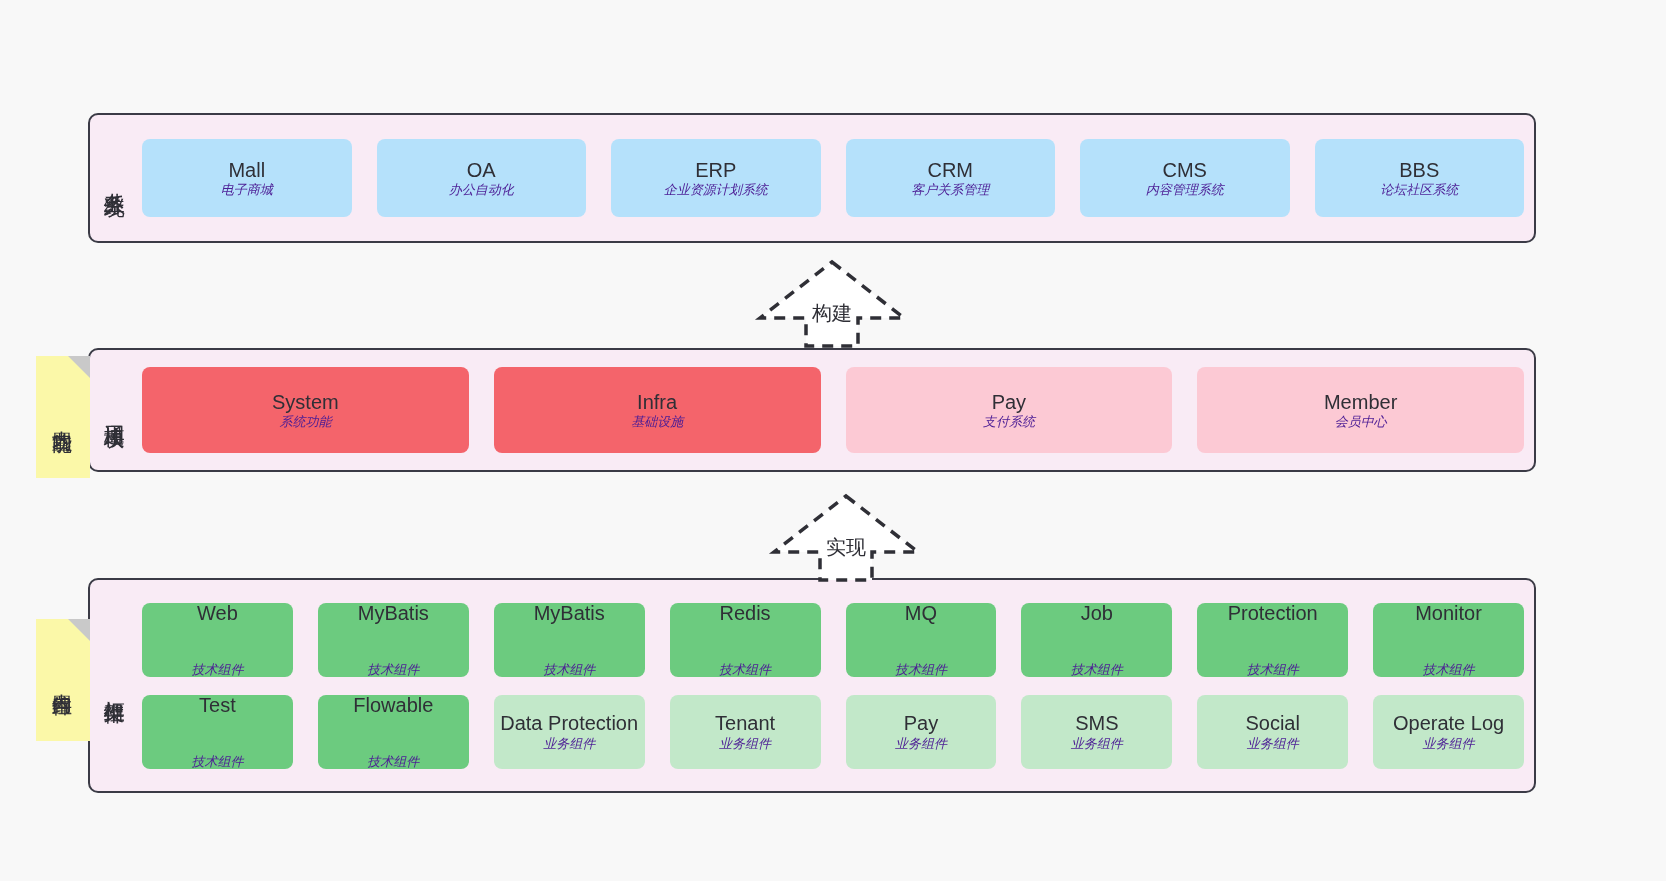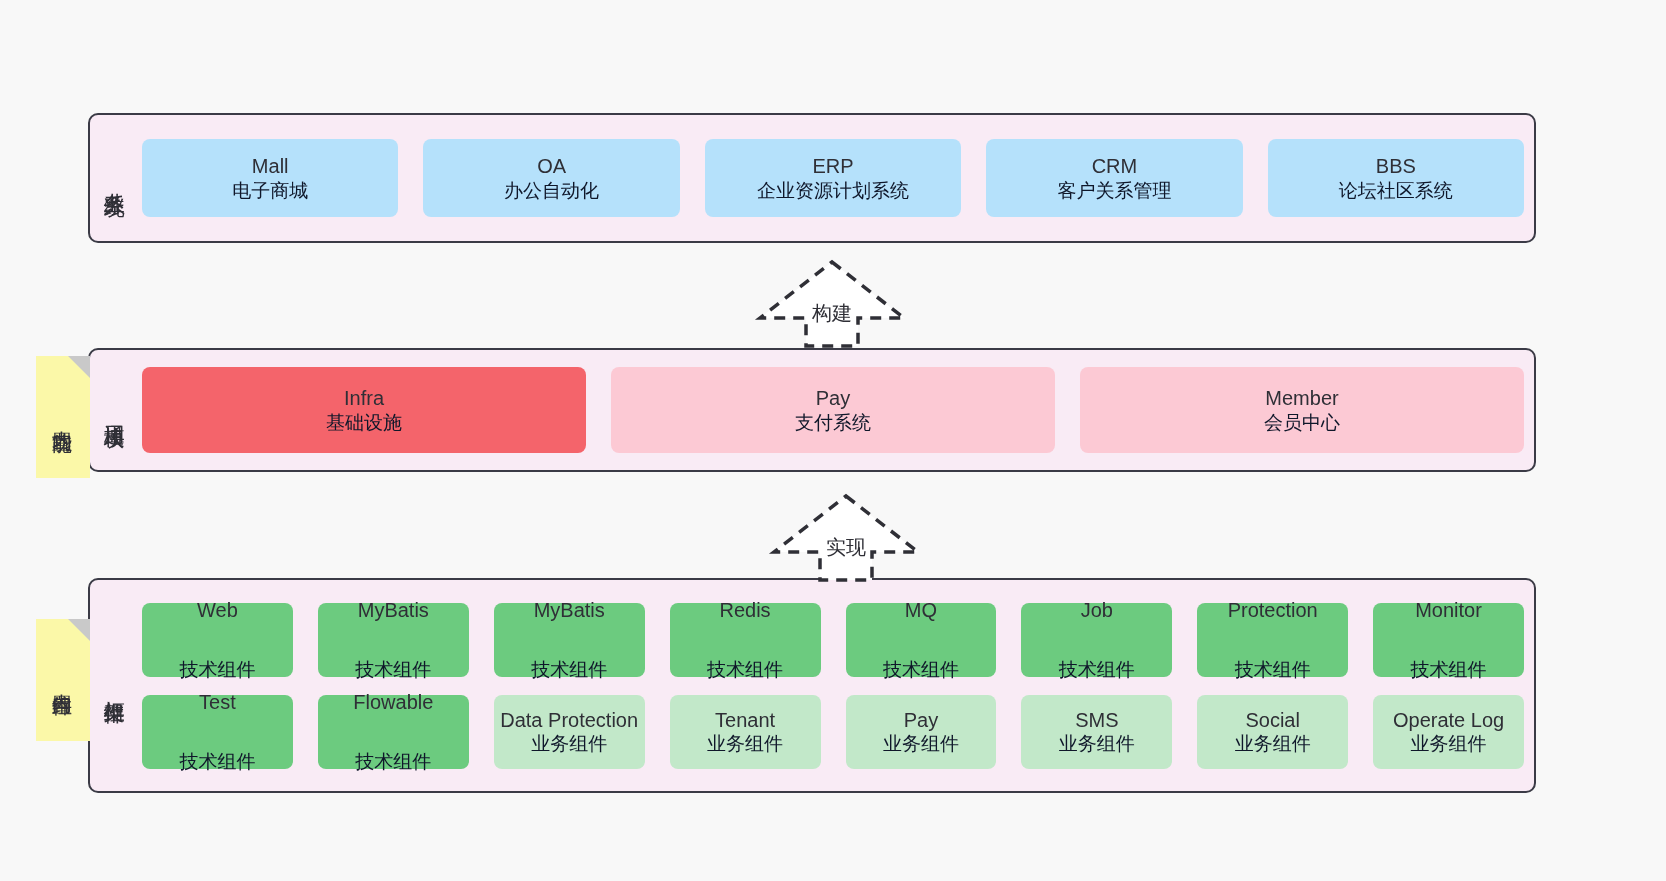--- a/index.html
+++ b/index.html
@@ -72,22 +72,23 @@
     text-align: center;
     box-sizing: border-box;
     padding: 6px 4px;
     line-height: 1.22;
   }
   .card .en {
     font-size: 20px;
     color: #2f2f36;
   }
   .card .cn {
-    font-size: 19px;
-    color: #0f172a;
+    font-size: 13px;
+    color: #4c1d95;
+    font-style: italic;
   }
   .card.blue   { background: #b5e1fb; }
   .card.red    { background: #f4646b; }
   .card.pink   { background: #fcc9d4; }
   .card.green  { background: #6ccb7f; gap: 36px; }
   .card.mint   { background: #c2e8c9; }
 
   
   .h-biz    { height: 78px; }
   .h-common { height: 86px; }
@@ -155,20 +156,24 @@
         </div>
         <div class="card blue h-biz">
           <span class="en">ERP</span>
           <span class="cn">企业资源计划系统</span>
         </div>
         <div class="card blue h-biz">
           <span class="en">CRM</span>
           <span class="cn">客户关系管理</span>
         </div>
         <div class="card blue h-biz">
+          <span class="en">CMS</span>
+          <span class="cn">内容管理系统</span>
+        </div>
+        <div class="card blue h-biz">
           <span class="en">BBS</span>
           <span class="cn">论坛社区系统</span>
         </div>
       </div>
     </div>
   </div>
 
   <div class="connector" style="left:752px; top:256px; width:160px; height:92px;">
     <svg width="160" height="92" viewBox="0 0 160 92">
       <path d="M 80 6 L 152 62 L 106 62 L 106 90 L 54 90 L 54 62 L 8 62 Z" fill="#ffffff" stroke="#2f2f36" stroke-width="3.5" stroke-dasharray="11 8" stroke-linejoin="miter"></path>
@@ -179,20 +184,24 @@
   <div class="note" style="left:36px; top:356px; width:54px; height:122px;">
     <span class="fold"></span>
     <span>内置功能</span>
   </div>
 
   <div class="layer" id="layer-1" style="left:88px; top:348px; width:1448px; height:124px;">
     <div class="layer-title">通用模块</div>
     <div class="layer-body">
       <div class="row">
         <div class="card red h-common">
+          <span class="en">System</span>
+          <span class="cn">系统功能</span>
+        </div>
+        <div class="card red h-common">
           <span class="en">Infra</span>
           <span class="cn">基础设施</span>
         </div>
         <div class="card pink h-common">
           <span class="en">Pay</span>
           <span class="cn">支付系统</span>
         </div>
         <div class="card pink h-common">
           <span class="en">Member</span>
           <span class="cn">会员中心</span>

